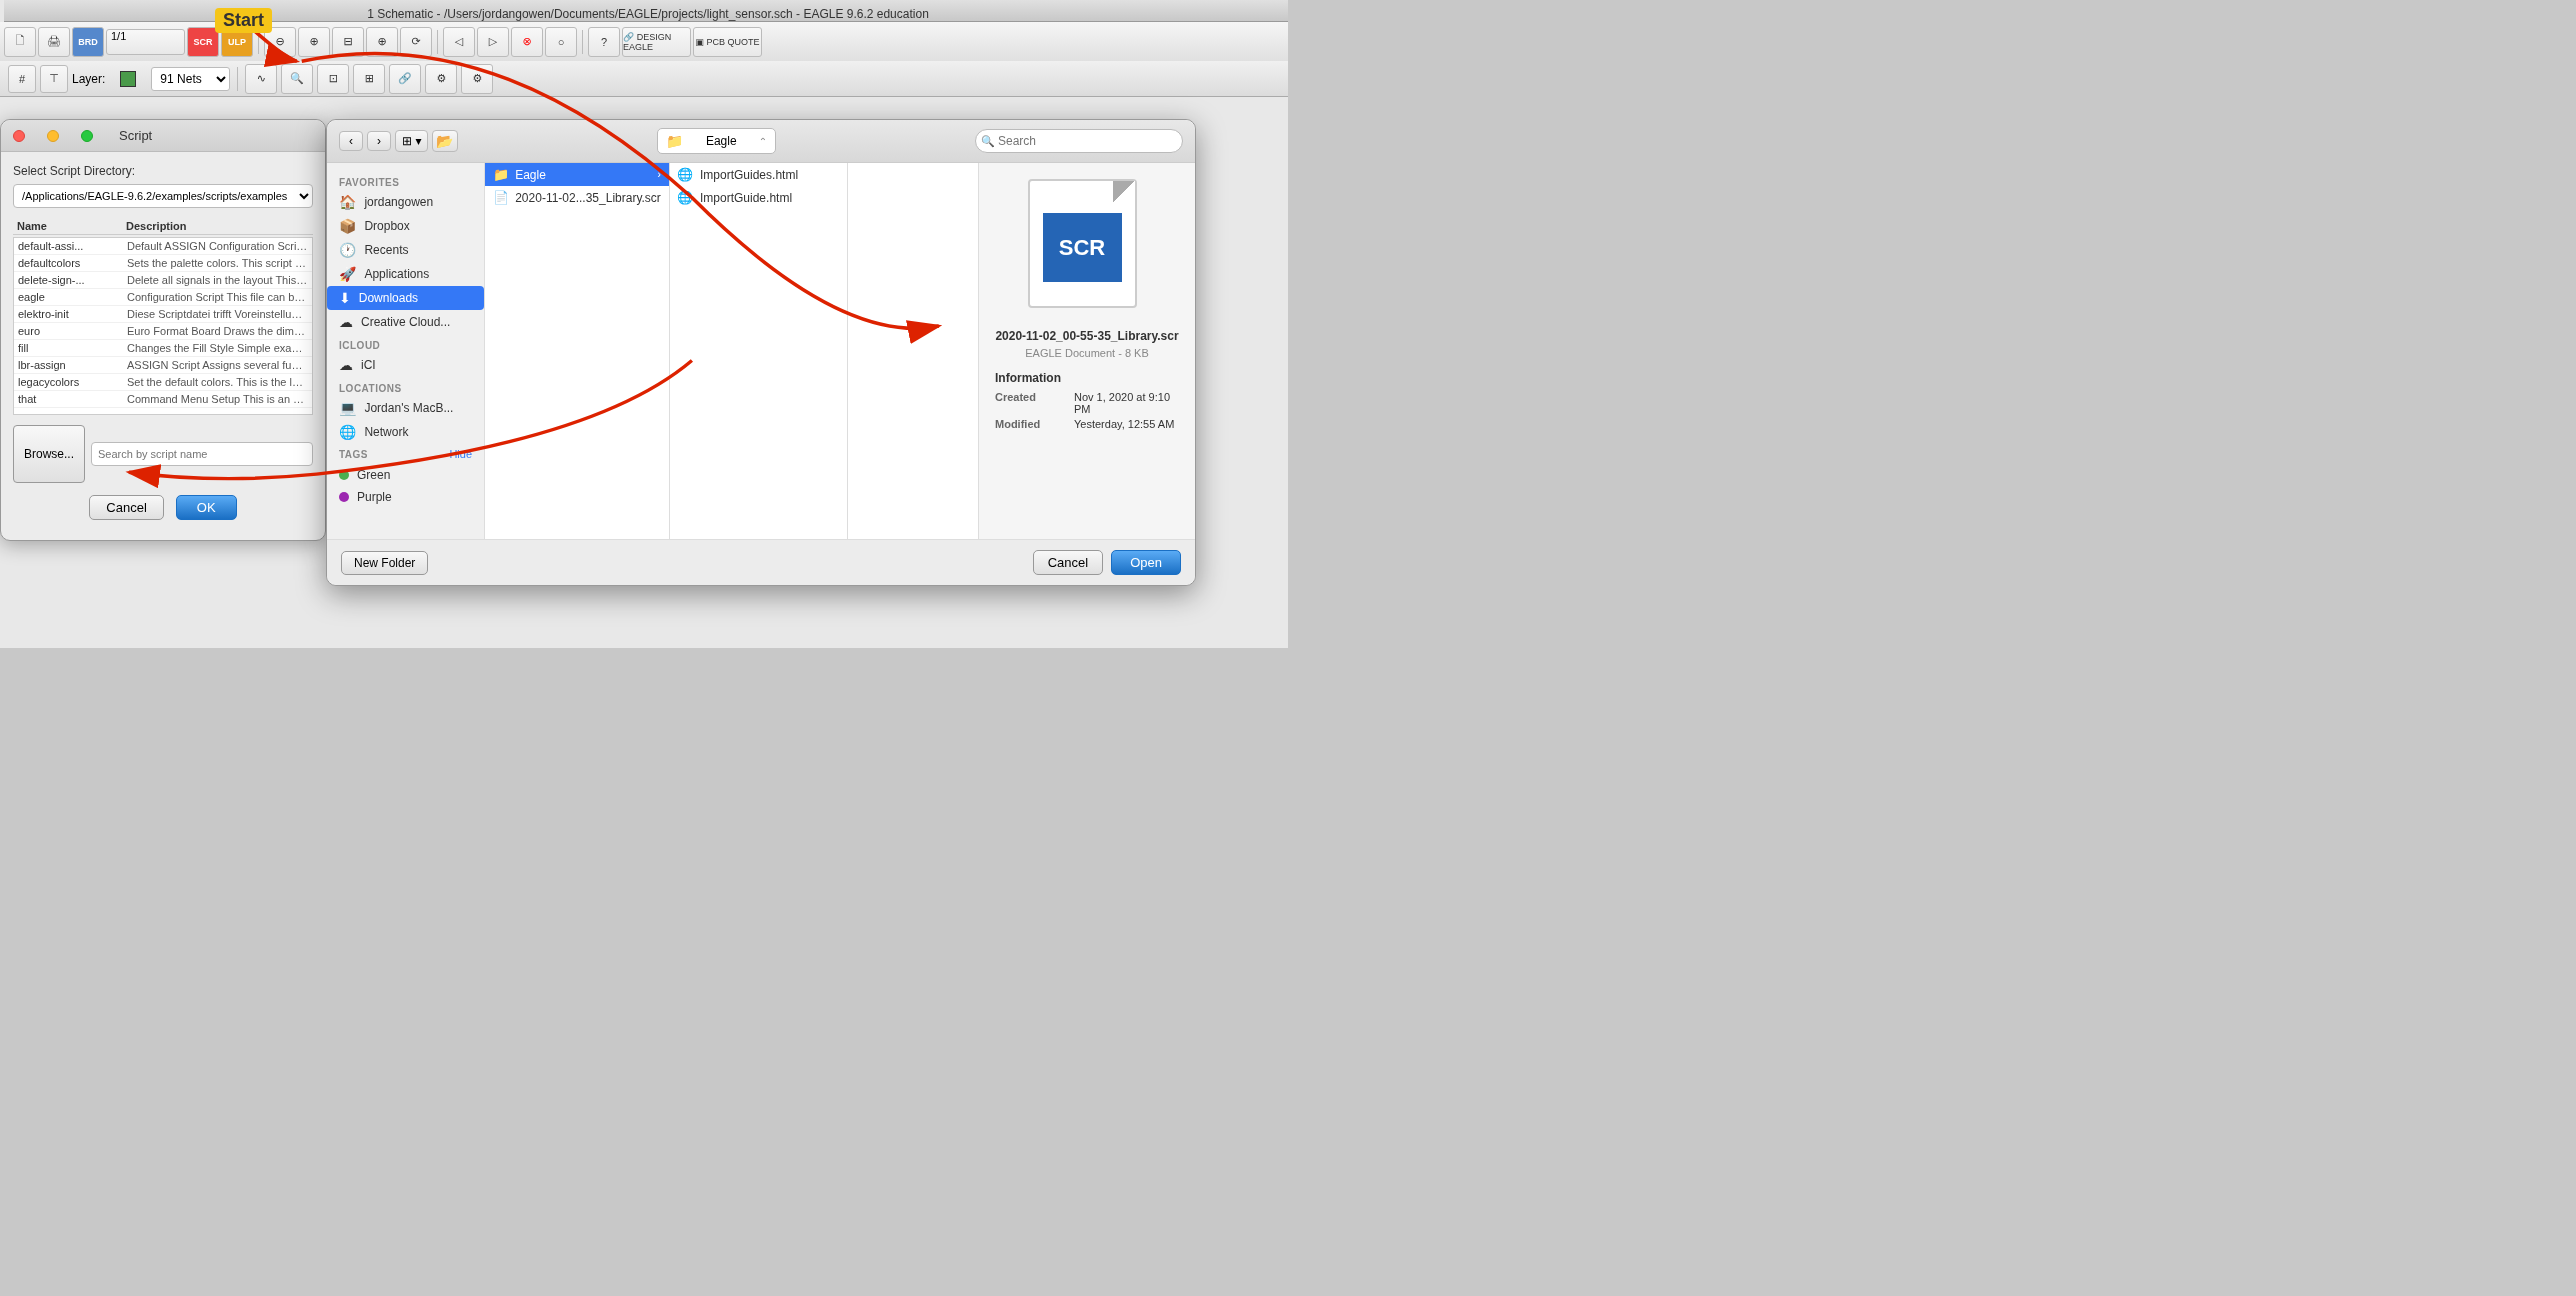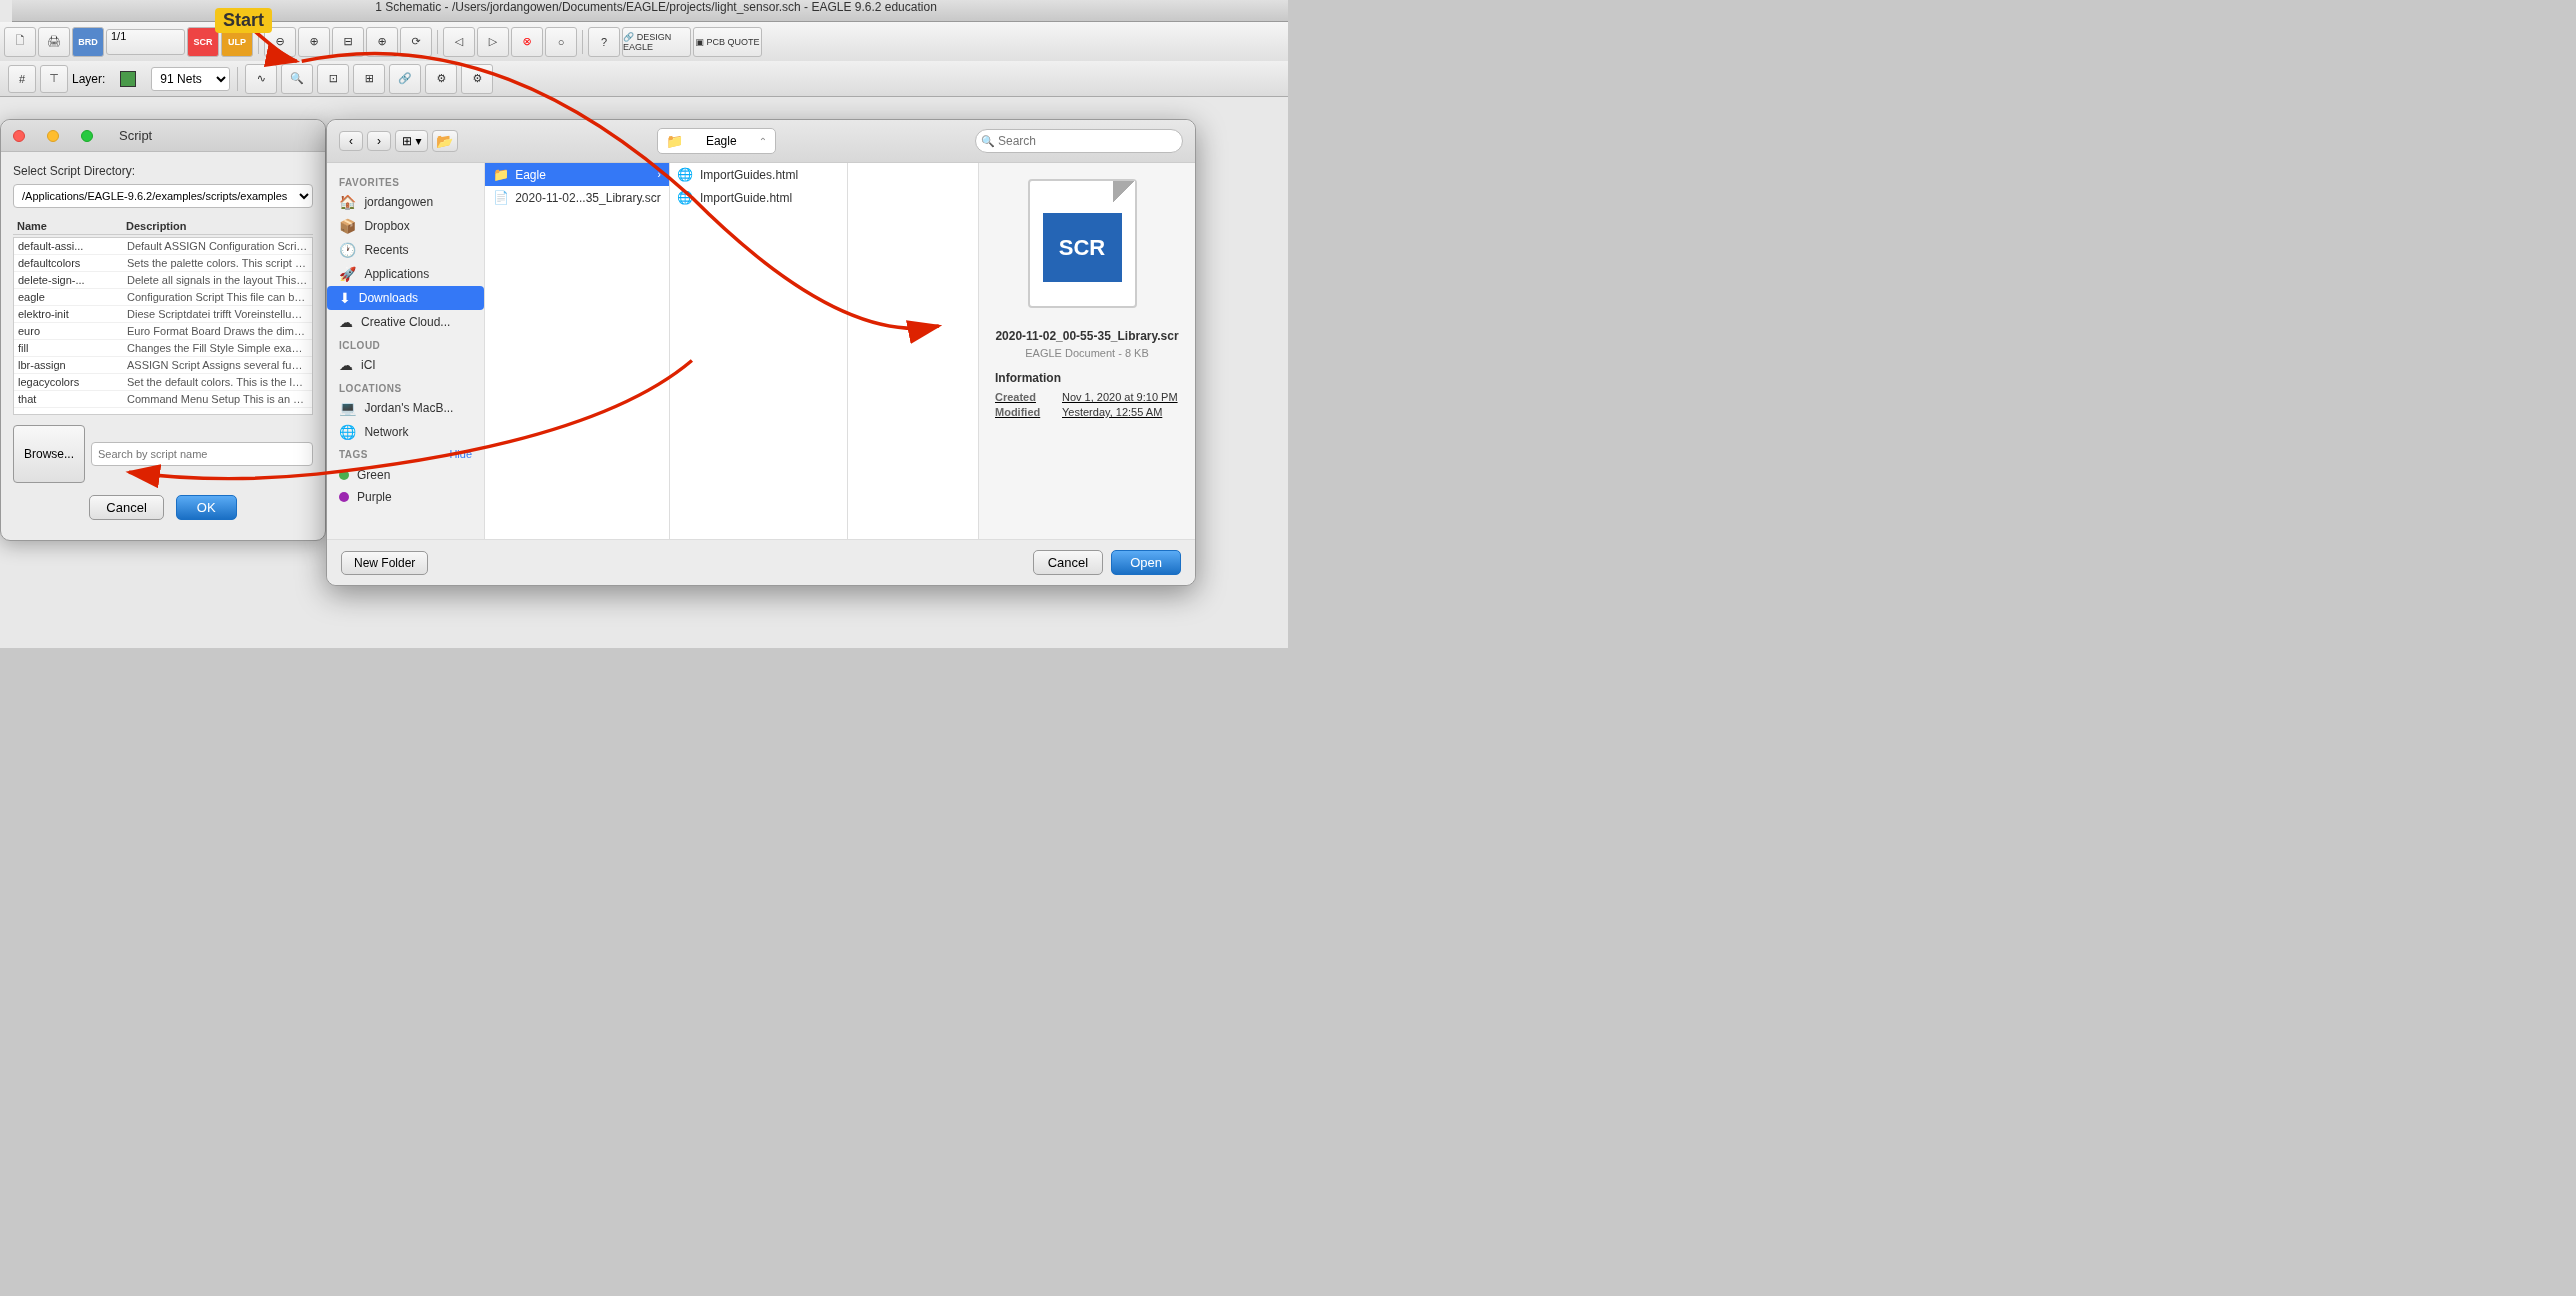--- a/index.html
+++ b/index.html
@@ -6,24 +6,24 @@
     body { font-family: -apple-system, BlinkMacSystemFont, "Segoe UI", sans-serif; font-size: 13px; background: #c8c8c8; overflow: hidden; width: 1288px; height: 648px; position: relative; }
 
     
     .eagle-bg {
       position: absolute; top: 0; left: 0; width: 100%; height: 100%;
       background: #e8e8e8;
     }
 
     
     .title-bar {
-      position: absolute; top: 0; left: 12px; width: 100%; height: 22px;
+      position: absolute; top: 0; left: 4px; width: 100%; height: 22px;
       background: linear-gradient(to bottom, #e0e0e0, #c8c8c8);
       border-bottom: 1px solid #999;
-      display: flex; align-items: flex-start; justify-content: center;
+      display: flex; align-items: flex-end; justify-content: center;
       font-size: 12px; color: #333; font-weight: 500;
     }
 
     
     .main-toolbar {
       position: absolute; top: 22px; left: 0; width: 100%; height: 40px;
       background: linear-gradient(to bottom, #f5f5f5, #e0e0e0);
       border-bottom: 1px solid #aaa;
       display: flex; align-items: center; padding: 0 4px; gap: 2px;
     }
@@ -234,21 +234,21 @@
     .scr-icon-blue {
       width: 79px; height: 69px; background: #2565b5;
       display: flex; align-items: center; justify-content: center;
       margin-top: 8px;
     }
     .scr-text { color: white; font-size: 22px; font-weight: 700; }
     .file-preview-name { font-size: 12px; font-weight: 600; color: #333; text-align: center; word-break: break-all; margin-bottom: 4px; }
     .file-preview-type { font-size: 11px; color: #888; text-align: center; margin-bottom: 12px; }
     .info-section { width: 100%; }
     .info-title { font-size: 12px; font-weight: 700; color: #333; margin-bottom: 6px; }
-    .info-row { display: flex; gap: 8px; margin-bottom: 3px; text-decoration: underline; }
+    .info-row { display: flex; gap: 20px; margin-bottom: 3px; }
     .info-label { font-size: 11px; color: #666; font-weight: 600; min-width: 59px; }
     .info-value { font-size: 11px; color: #333; }
 
     
     .file-dialog-footer {
       border-top: 1px solid #ddd; padding: 10px 14px;
       display: flex; justify-content: space-between; align-items: center;
       background: #ececec; border-radius: 0 0 10px 10px;
     }
     .new-folder-btn {

